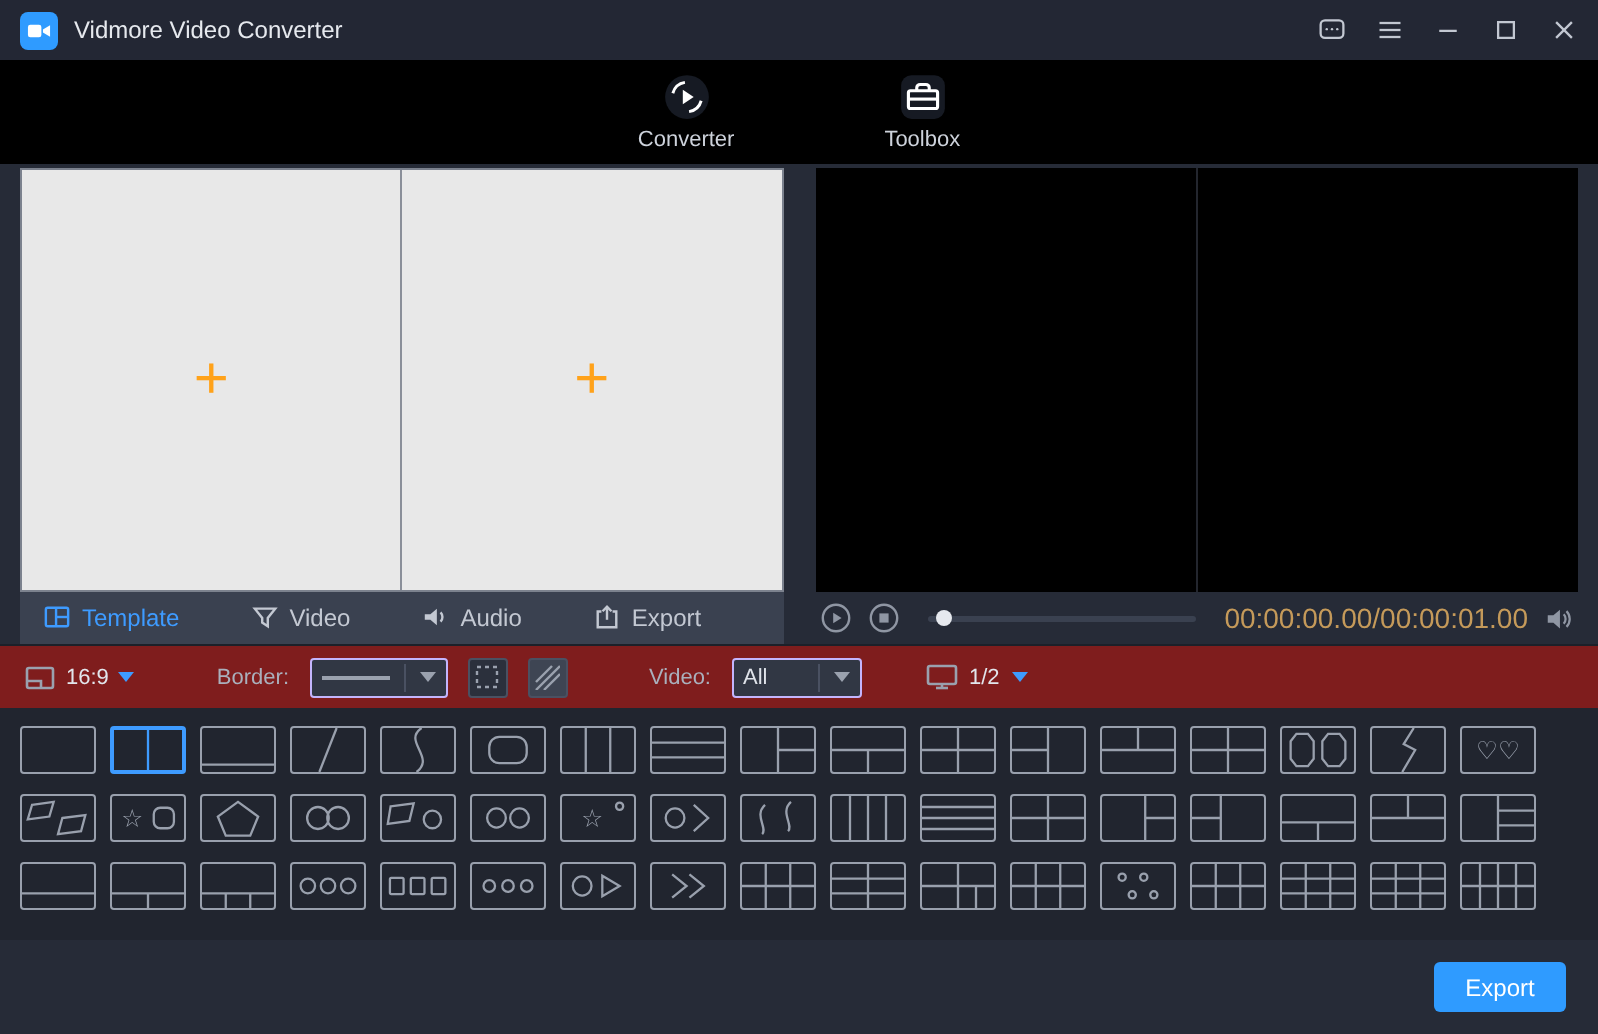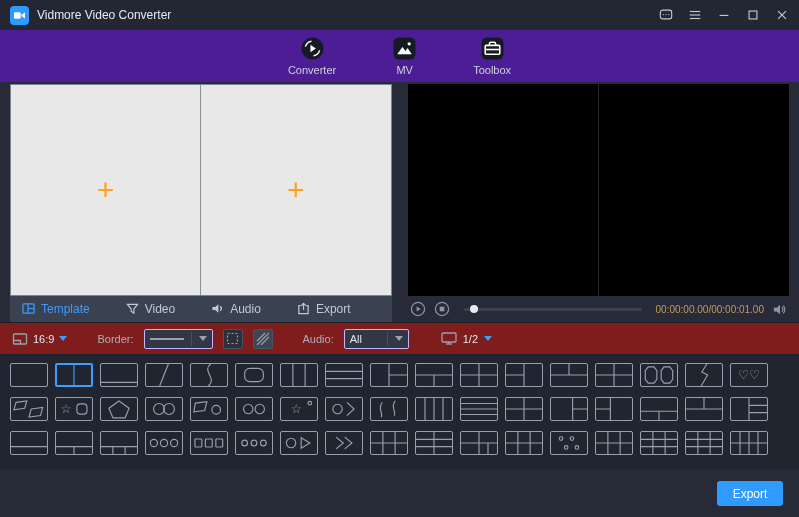--- a/index.html
+++ b/index.html
@@ -9,21 +9,21 @@
 
   
   .titlebar{height:30px;background:#232734;display:flex;align-items:center;padding:0 10px;gap:8px;flex:none}
   .app-icon{width:19px;height:19px;border-radius:4px;background:#2f9bff;display:flex;align-items:center;justify-content:center;flex:none}
   .title{font-size:12px;color:#e6e9ee}
   .tb-right{margin-left:auto;display:flex;align-items:center;gap:15px;color:#c3c8d2}
   .tb-icon{display:flex;align-items:center;justify-content:center;cursor:pointer}
   .tb-icon svg{width:14px;height:14px;stroke:currentColor;fill:none;stroke-width:1.3}
 
   
-  .nav{height:52px;background:#4c1d95;display:flex;justify-content:center;gap:40px;flex:none}
+  .nav{height:52px;background:#000000;display:flex;justify-content:center;gap:59px;flex:none}
   .navtab{display:flex;flex-direction:column;align-items:center;justify-content:center;gap:3px;position:relative;height:100%;padding:0 8px;cursor:pointer}
   .navtab svg{width:25px;height:25px}
   .nlabel{font-size:11px;color:#cdd2db}
   .navtab.active .nlabel{color:#3e9bff}
   .navtab.active::after{content:"";position:absolute;left:0;right:0;bottom:0;height:3px;background:#3e9bff}
 
   
   .main{height:240px;display:flex;padding:2px 10px 0;gap:16px;flex:none}
   .left,.right{flex:1;display:flex;flex-direction:column;min-width:0}
   .canvas{flex:1;display:flex;border:1px solid #7c828e;background:#e8e8e8}
@@ -35,31 +35,31 @@
   .ft svg{width:13px;height:13px;stroke:currentColor;fill:none;stroke-width:1.3}
   .ft.active{color:#3e9bff}
   .screen{flex:1;background:#000;display:flex}
   .half{flex:1}
   .half+.half{border-left:1px solid #23262e}
   .controls{height:26px;display:flex;align-items:center;gap:8px;padding:0 2px;color:#8f96a3;flex:none}
   .ctrl-btn{display:flex;cursor:pointer}
   .ctrl-btn svg{width:16px;height:16px;stroke:currentColor;fill:none;stroke-width:1.2}
   .slider{flex:1;height:3px;background:#3a4150;border-radius:2px;position:relative;margin:0 6px;cursor:pointer}
   .knob{position:absolute;left:6%;top:50%;transform:translate(-50%,-50%);width:8px;height:8px;border-radius:50%;background:#e6e9ee}
-  .time{font-size:10px;color:#c59a5a;white-space:nowrap}
+  .time{font-size:14px;color:#c59a5a;white-space:nowrap}
   .vol svg{width:15px;height:15px;stroke:currentColor;fill:none;stroke-width:1.2}
 
   
   .toolbar{height:32px;background:#7f1d1d;border-top:1px solid #1c2029;display:flex;align-items:center;padding:0 12px;gap:10px;font-size:11px;color:#aab0bc;flex:none}
   .aspect{display:flex;align-items:center;gap:5px;color:#e2e6ec;cursor:pointer}
   .aspect svg,.page svg{stroke:#9aa1ae;fill:none;stroke-width:1.3}
   .caret{width:0;height:0;border-left:4px solid transparent;border-right:4px solid transparent;border-top:5px solid #9aa1ae}
   .caret.blue{border-top-color:#3e9bff}
   .lbl{color:#aab0bc}
-  .lbl.m{margin-left:20px}
+  .lbl.m{margin-left:31px}
   .select{height:20px;background:#313744;border:1px solid #c4b5fd;border-radius:2px;display:flex;align-items:center;padding:0 5px;gap:7px;cursor:pointer}
   .line-sample{width:34px;border-top:2px solid #9aa1ae}
   .sep{width:1px;height:14px;background:#4a5162}
   .sel-val{color:#dfe3ea;min-width:30px}
   .tool-btn{width:20px;height:20px;border:1px solid #4a5162;border-radius:2px;display:flex;align-items:center;justify-content:center;background:#2b303c;color:#9aa1ae;cursor:pointer}
   .tool-btn.active{background:#3e4553}
   .tool-btn svg{width:13px;height:13px;stroke:currentColor;fill:none;stroke-width:1.2}
   .page{display:flex;align-items:center;gap:6px;color:#e2e6ec;margin-left:22px;cursor:pointer}
   .page svg{width:16px;height:15px}
 
@@ -130,28 +130,20 @@
           <circle cx="12" cy="12" r="10.5" fill="#161a23"></circle>
           <path d="M10 8.5 L15.2 12 L10 15.5 Z" fill="#fff"></path>
           <path d="M5.2 10.2 A7.2 7.2 0 0 1 11 5" stroke="#fff" fill="none" stroke-width="1.4"></path>
           <path d="M18.8 13.8 A7.2 7.2 0 0 1 13 19" stroke="#fff" fill="none" stroke-width="1.4"></path>
         </svg>
       <span class="nlabel">Converter</span>
     </div>
     <div class="navtab">
       <svg viewBox="0 0 24 24">
           <rect x="1.5" y="1.5" width="21" height="21" rx="5" fill="#161a23"></rect>
-          <path d="M5 17.5 L10 10.5 L13 14.5 L15 11.5 L19 17.5 Z" fill="#fff"></path>
-          <circle cx="16.5" cy="7.5" r="1.6" fill="#fff"></circle>
-        </svg>
-      <span class="nlabel">MV</span>
-    </div>
-    <div class="navtab">
-      <svg viewBox="0 0 24 24">
-          <rect x="1.5" y="1.5" width="21" height="21" rx="5" fill="#161a23"></rect>
           <g stroke="#fff" fill="none" stroke-width="1.5">
             <rect x="5" y="9" width="14" height="8.5" rx="1"></rect>
             <path d="M9 9 V7.6 A1.6 1.6 0 0 1 10.6 6 h2.8 A1.6 1.6 0 0 1 15 7.6 V9"></path>
             <line x1="5" y1="13" x2="19" y2="13"></line>
           </g>
         </svg>
       <span class="nlabel">Toolbox</span>
     </div>
   </div>
 
@@ -251,21 +243,21 @@
           <rect x="1.5" y="1.5" width="10" height="10" stroke-dasharray="2 2"></rect>
         </svg>
     </div>
     <div class="tool-btn active">
       <svg viewBox="0 0 13 13">
           <line x1="1" y1="9" x2="9" y2="1"></line>
           <line x1="1" y1="13" x2="13" y2="1"></line>
           <line x1="5" y1="13" x2="13" y2="5"></line>
         </svg>
     </div>
-    <span class="lbl m">Audio:</span>
+    <span class="lbl m">Video:</span>
     <div class="select">
       <span class="sel-val">All</span>
       <span class="sep"></span>
       <span class="caret"></span>
     </div>
     <div class="page">
       <svg viewBox="0 0 16 14">
           <rect x="1" y="1.5" width="14" height="9" rx="1"></rect>
           <line x1="8" y1="10.5" x2="8" y2="12.5"></line>
           <line x1="5" y1="12.5" x2="11" y2="12.5"></line>

